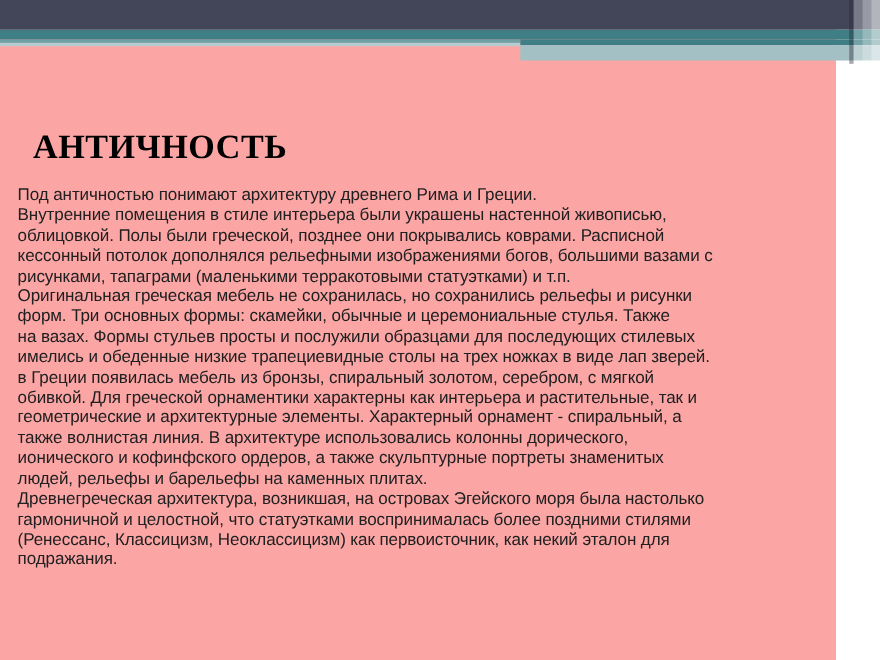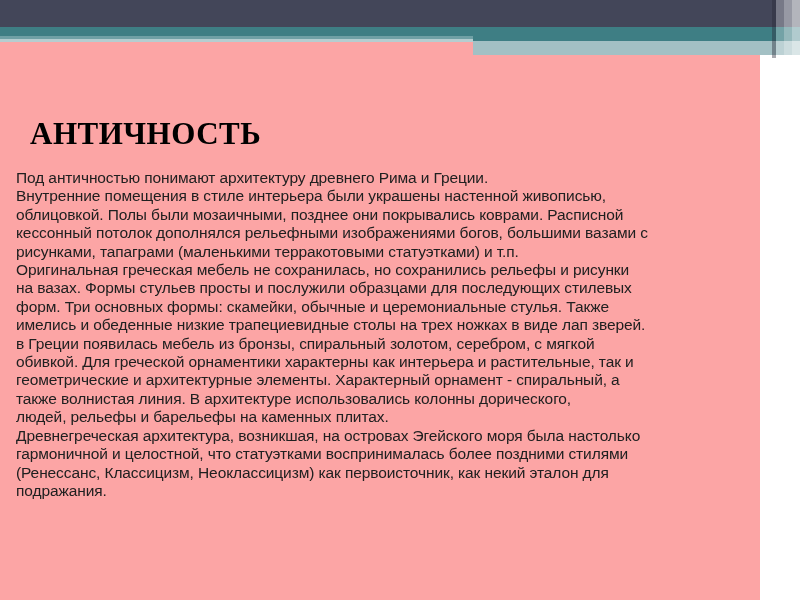--- a/index.html
+++ b/index.html
@@ -115,31 +115,32 @@
     <div class="vstripe v2"></div>
     <div class="vstripe v3"></div>
     <div class="vstripe v4"></div>
   </div>
 
   <h1 class="title">АНТИЧНОСТЬ</h1>
 
   <div class="body-text">
       <div class="line">Под античностью понимают архитектуру древнего Рима и Греции.</div>
       <div class="line">Внутренние помещения в стиле интерьера были украшены настенной живописью,</div>
-      <div class="line">облицовкой. Полы были мозаичными, позднее они покрывались коврами. Расписной</div>
+      <div class="line">облицовкой. Полы были греческой, позднее они покрывались коврами. Расписной</div>
       <div class="line">кессонный потолок дополнялся рельефными изображениями богов, большими вазами с</div>
       <div class="line">рисунками, тапаграми (маленькими терракотовыми статуэтками) и т.п.</div>
       <div class="line">Оригинальная греческая мебель не сохранилась, но сохранились рельефы и рисунки</div>
+      <div class="line">форм. Три основных формы: скамейки, обычные и церемониальные стулья. Также</div>
       <div class="line">на вазах. Формы стульев просты и послужили образцами для последующих стилевых</div>
-      <div class="line">форм. Три основных формы: скамейки, обычные и церемониальные стулья. Также</div>
       <div class="line">имелись и обеденные низкие трапециевидные столы на трех ножках в виде лап зверей.</div>
       <div class="line">в Греции появилась мебель из бронзы, спиральный золотом, серебром, с мягкой</div>
       <div class="line">обивкой. Для греческой орнаментики характерны как интерьера и растительные, так и</div>
       <div class="line">геометрические и архитектурные элементы. Характерный орнамент - спиральный, а</div>
       <div class="line">также волнистая линия. В архитектуре использовались колонны дорического,</div>
+      <div class="line">ионического и кофинфского ордеров, а также скульптурные портреты знаменитых</div>
       <div class="line">людей, рельефы и барельефы на каменных плитах.</div>
       <div class="line">Древнегреческая архитектура, возникшая, на островах Эгейского моря была настолько</div>
       <div class="line">гармоничной и целостной, что статуэтками воспринималась более поздними стилями</div>
       <div class="line">(Ренессанс, Классицизм, Неоклассицизм) как первоисточник, как некий эталон для</div>
       <div class="line">подражания.</div>
     </div>
 
 </div>
 
 </body></html>

